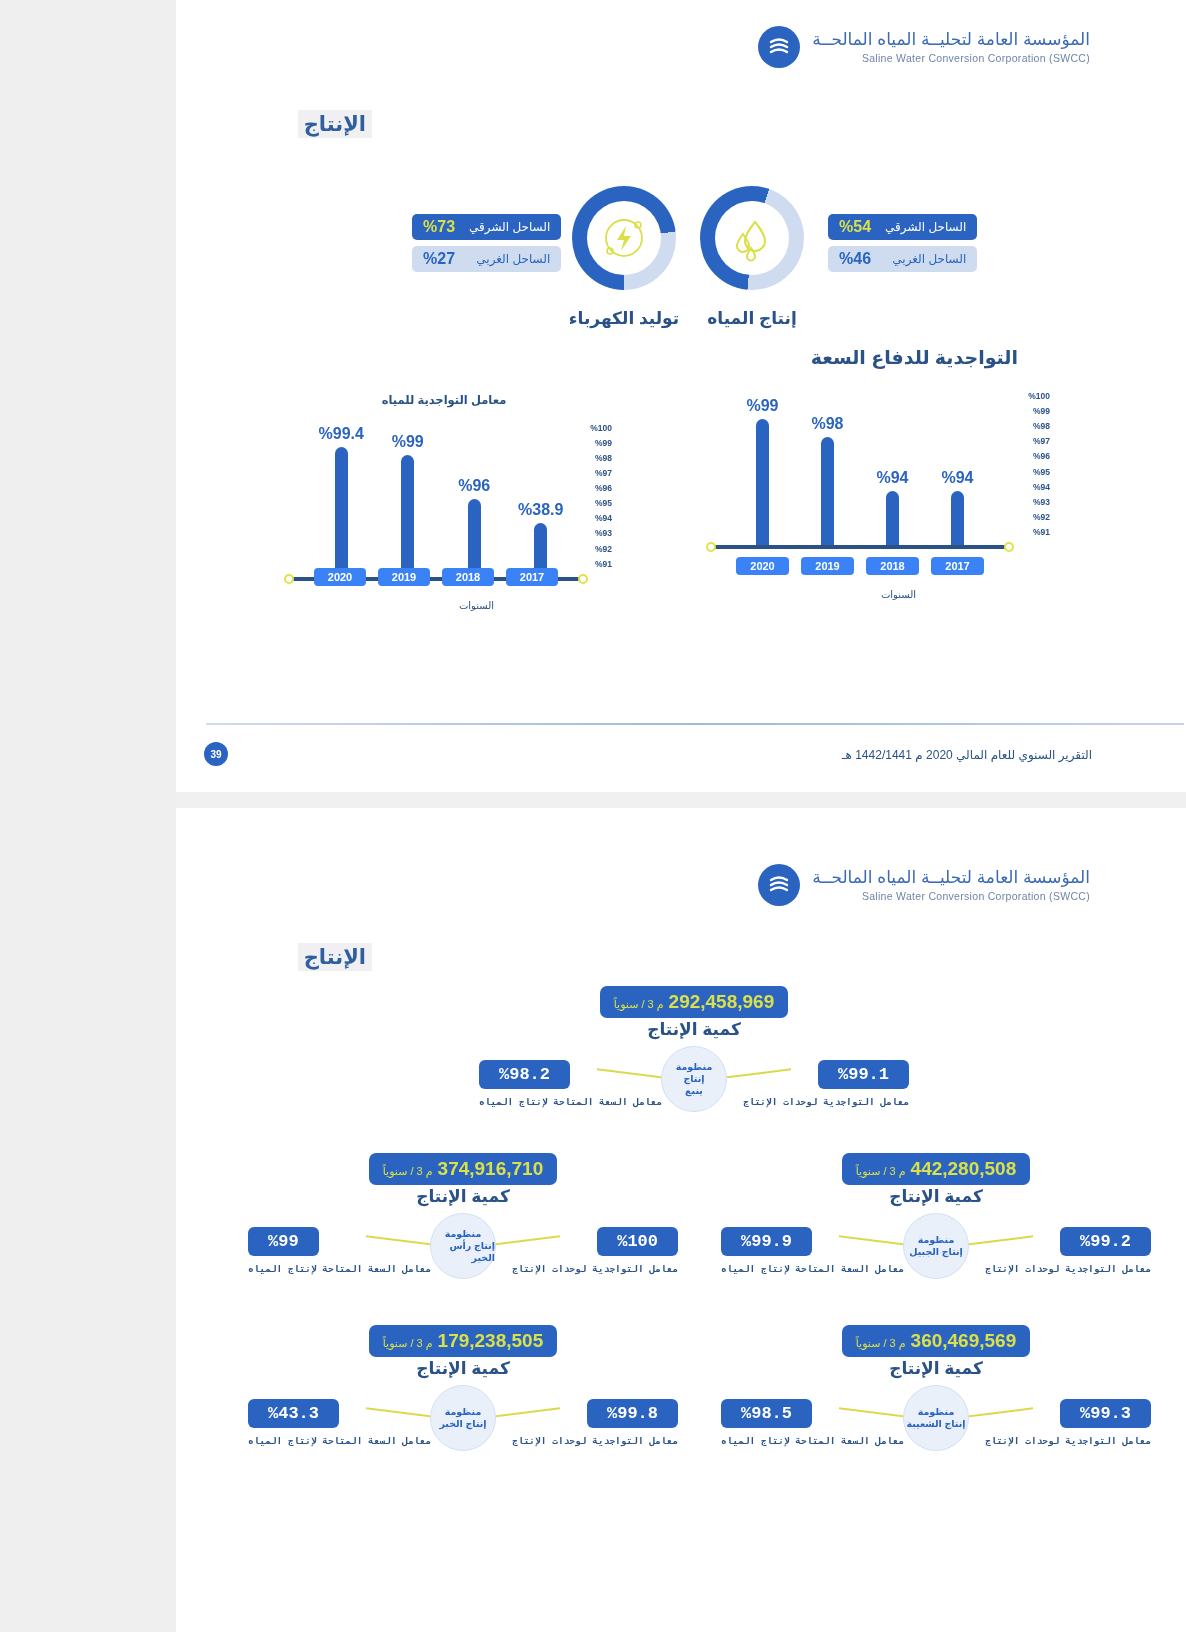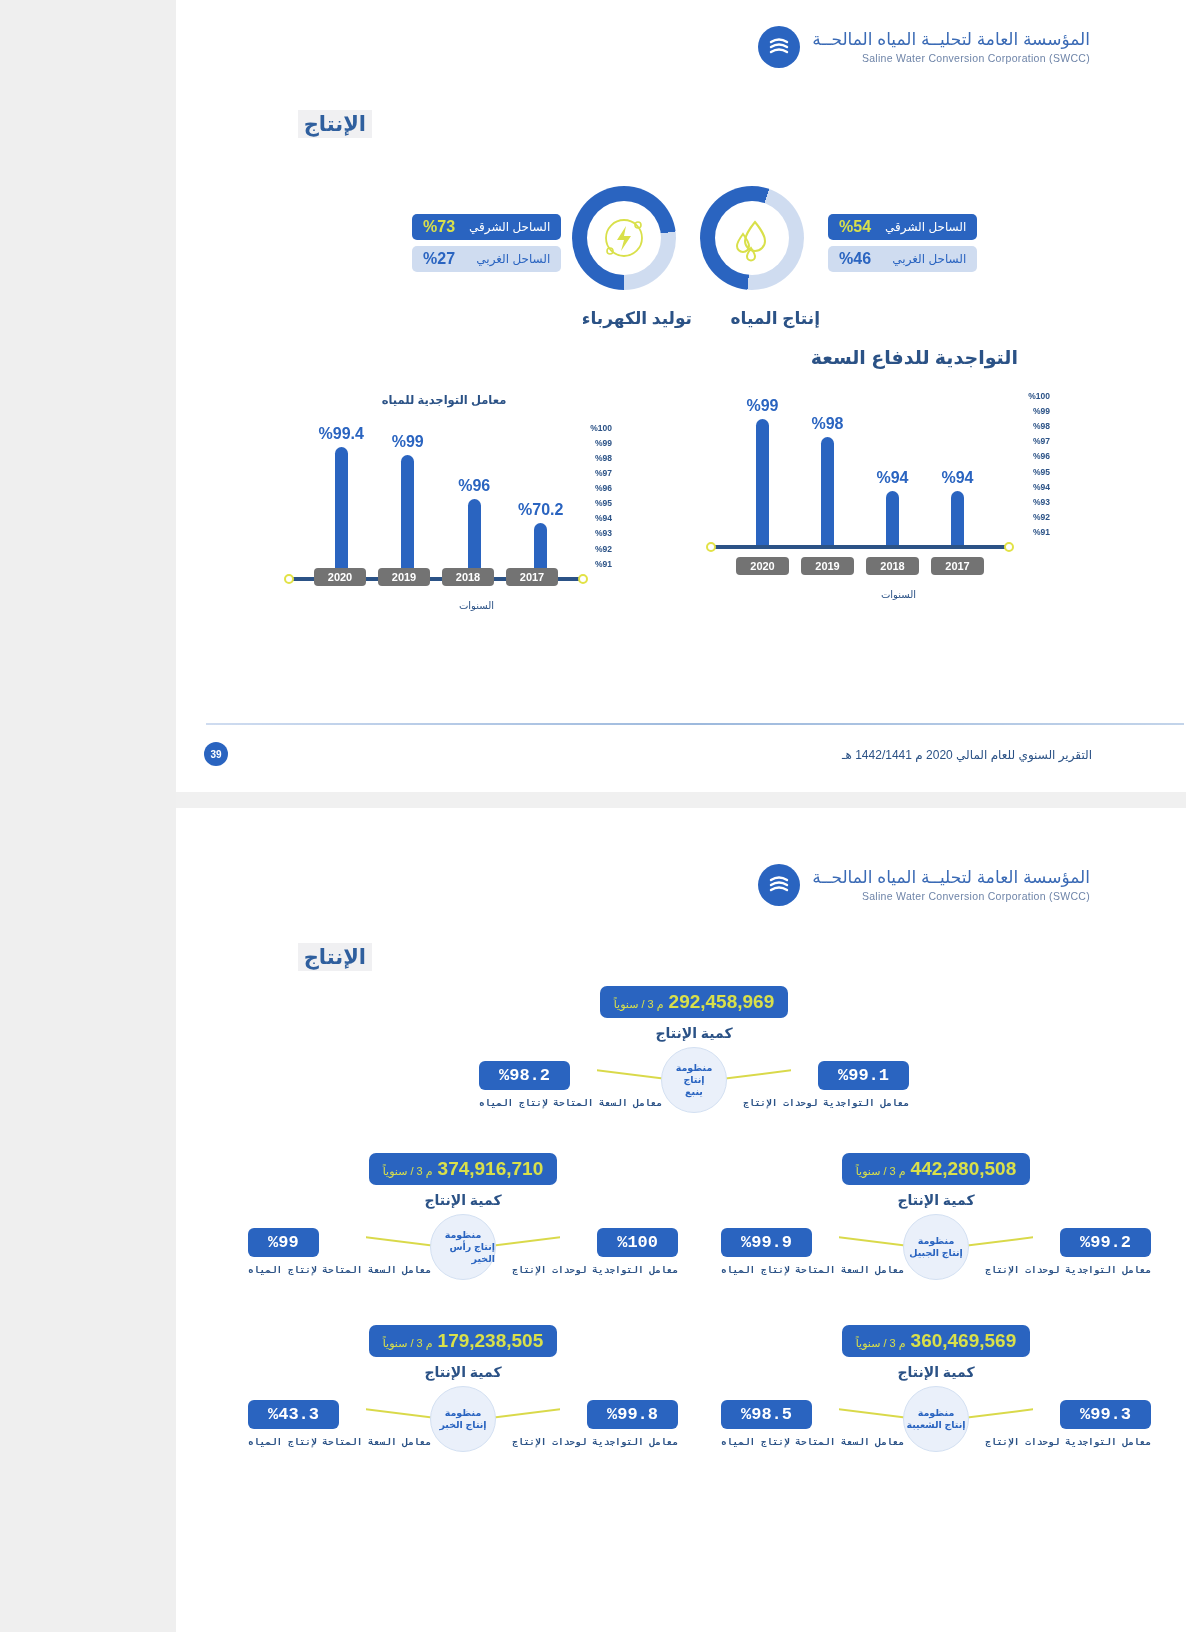--- a/index.html
+++ b/index.html
@@ -29,21 +29,21 @@
   .section-title { position: absolute; font-size: 21px; font-weight: bold; color: #2f5f9e;
                    background: #f0f0f2; padding: 2px 6px; white-space: nowrap; }
   .plain-title { position:absolute; font-size:19px; font-weight:bold; color:#2b5286; white-space:nowrap; }
 
   
   .donut-wrap { position: absolute; }
   .donut { position: relative; width: 104px; height: 104px; border-radius: 50%; }
   .donut .hole { position: absolute; inset: 15px; background: #fff; border-radius: 50%;
                  display:flex; align-items:center; justify-content:center; }
   .donut-caption { position: absolute; font-size: 17px; font-weight: bold; color: #2b5286;
-                   white-space: nowrap; }
+                   white-space: nowrap; text-align: center; }
 
   .pill-col { position: absolute; display: flex; flex-direction: column; gap: 6px; }
   .pill { display: flex; align-items: center; justify-content: space-between; gap: 14px;
           border-radius: 5px; padding: 4px 11px; min-width: 132px; }
   .pill.dark { background: #2a64c0; }
   .pill.light { background: #cfdcf0; }
   .pill .val { font-size: 16px; font-weight: bold; }
   .pill .lbl { font-size: 12px; }
   .pill.dark .val { color: #d9e04a; }
   .pill.dark .lbl { color: #ffffff; }
@@ -64,40 +64,40 @@
           align-items: flex-end; justify-content: space-around; padding: 0 18px; }
   .bar-slot { position: relative; display: flex; flex-direction: column;
               align-items: center; justify-content: flex-end; height: 100%; }
   .bar { width: 13px; background: #2a64c0; border-radius: 7px 7px 0 0; }
   .bar-val { position: absolute; font-size: 16px; font-weight: bold; color: #2a64c0;
              white-space: nowrap; }
   .ticks { position: absolute; display: flex; flex-direction: column;
            justify-content: space-between; font-size: 8.5px; color: #2b5286; font-weight: bold; }
   .xlabels { position: absolute; display: flex; flex-direction: row-reverse;
              justify-content: space-around; padding: 0 18px; }
-  .xlab { background: #737373; color: #fff; font-size: 11px; font-weight: bold;
+  .xlab { background: #3b82f6; color: #fff; font-size: 11px; font-weight: bold;
           border-radius: 4px; padding: 3px 14px; }
   .axis-caption { position: absolute; font-size: 10px; color: #2b5286; white-space: nowrap; }
 
   
   .footer-rule { position: absolute; height: 2px;
                  background: linear-gradient(to left,#c3d4ea,#9db9dd,#cfdcf0); }
   .footer-text { position: absolute; font-size: 12px; color: #2b5286; white-space: nowrap; }
   .page-num { position: absolute; width: 24px; height: 24px; border-radius: 50%;
               background: #2a64c0; color: #fff; font-size: 10px; font-weight: bold;
               display: flex; align-items: center; justify-content: center; }
 
   
   .node { position: absolute; width: 430px; }
   .node-amount { display: flex; justify-content: center; }
   .amount-pill { background: #2a64c0; border-radius: 7px; padding: 5px 14px;
                  color: #d9e04a; font-size: 19px; font-weight: bold; white-space: nowrap;
                  display:flex; align-items:baseline; gap:5px; }
   .amount-unit { font-size: 11px; font-weight: normal; }
-  .node-qty { text-align: center; font-size: 14px; font-weight: bold; color: #2b5286; margin-top: 7px; }
+  .node-qty { text-align: center; font-size: 17px; font-weight: bold; color: #2b5286; margin-top: 1px; }
   .node-row { position: relative; height: 78px; margin-top: 6px; }
   .circle { position: absolute; left: 50%; top: 0; transform: translateX(-50%);
             width: 66px; height: 66px; border-radius: 50%; background: #eaf0fa;
             border: 1px solid #d3e0f2; display: flex; flex-direction: column;
             align-items: center; justify-content: center; line-height: 1.25;
             font-size: 9.5px; color: #2a64c0; font-weight: bold; z-index: 2; }
   .stat { position: absolute; top: 14px; font-family: Liberation Mono, monospace; }
   .stat.right { right: 0; text-align: right; }
   .stat.left  { left: 0;  text-align: left; }
   .stat-pill { background: #2a64c0; color: #ffffff; font-size: 17px; font-weight: bold;
@@ -208,21 +208,21 @@
           </div>
           <div class="bar-slot">
             <div class="bar-val" style="bottom:130px;">%99</div>
             <div class="bar" style="height:126px;"></div>
           </div>
           <div class="bar-slot">
             <div class="bar-val" style="bottom:86px;">%96</div>
             <div class="bar" style="height:82px;"></div>
           </div>
           <div class="bar-slot">
-            <div class="bar-val" style="bottom:62px;">%70.2</div>
+            <div class="bar-val" style="bottom:62px;">%38.9</div>
             <div class="bar" style="height:58px;"></div>
           </div>
         </div>
         <div class="axis-line" style="left:6px; right:22px;"></div>
         <div class="axis-dot l" style="left:0;"></div>
         <div class="axis-dot r" style="right:16px;"></div>
       </div>
       <div class="xlabels" style="left:6px; right:22px; top:176px;">
         <span class="xlab">2020</span>
         <span class="xlab">2019</span>

